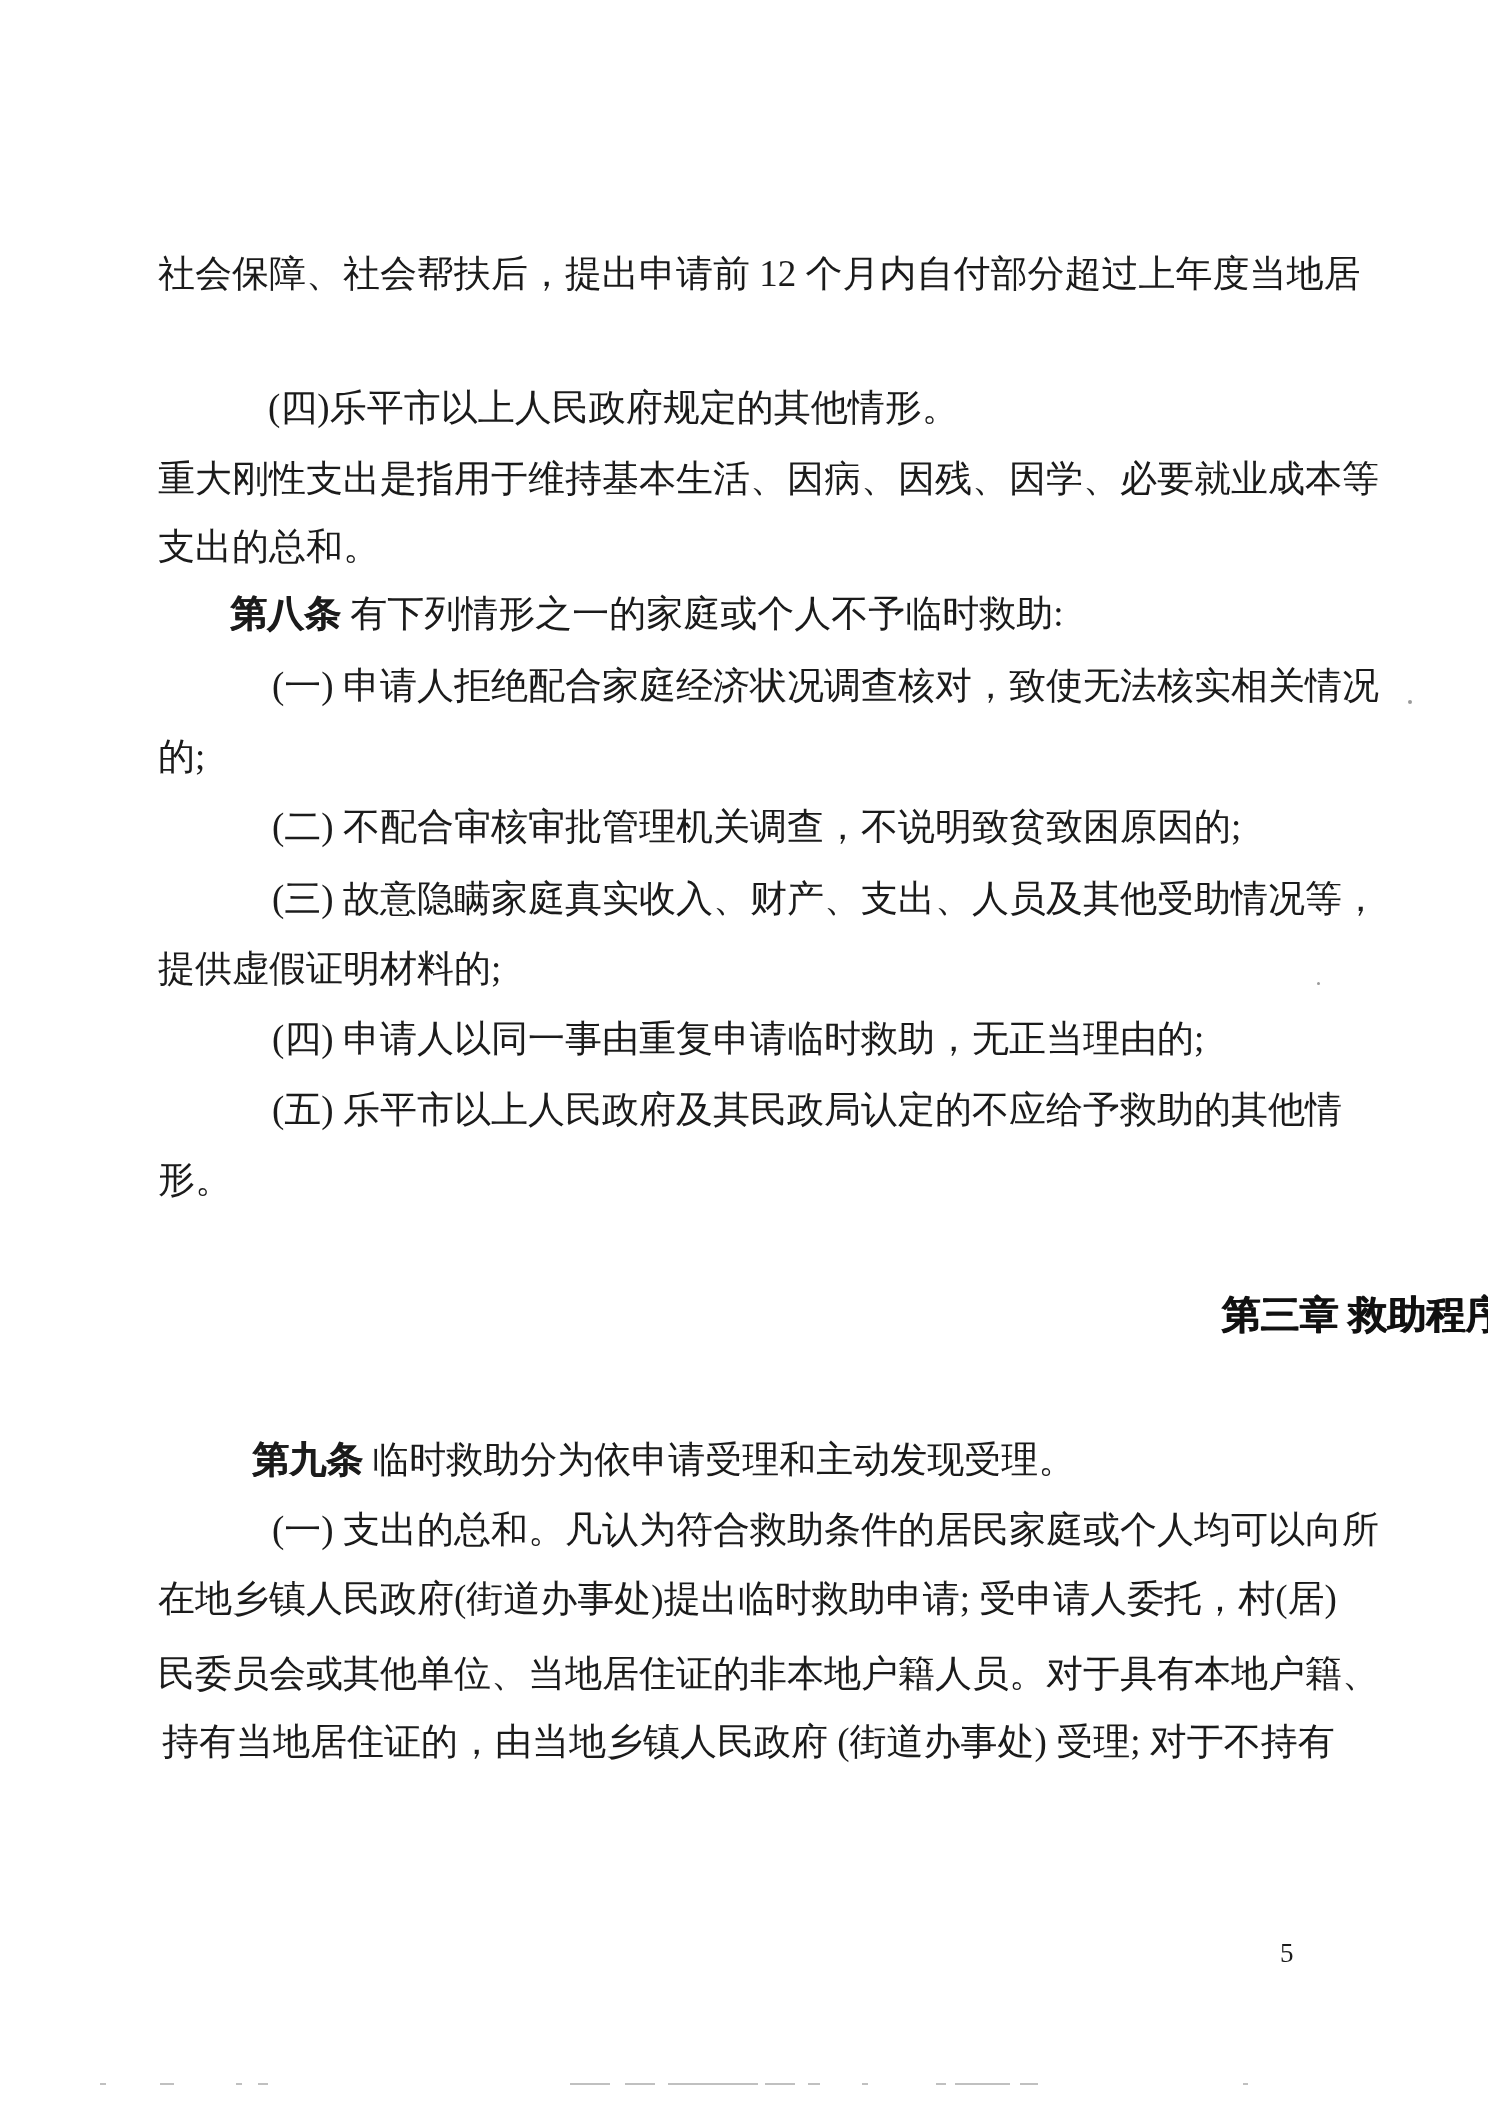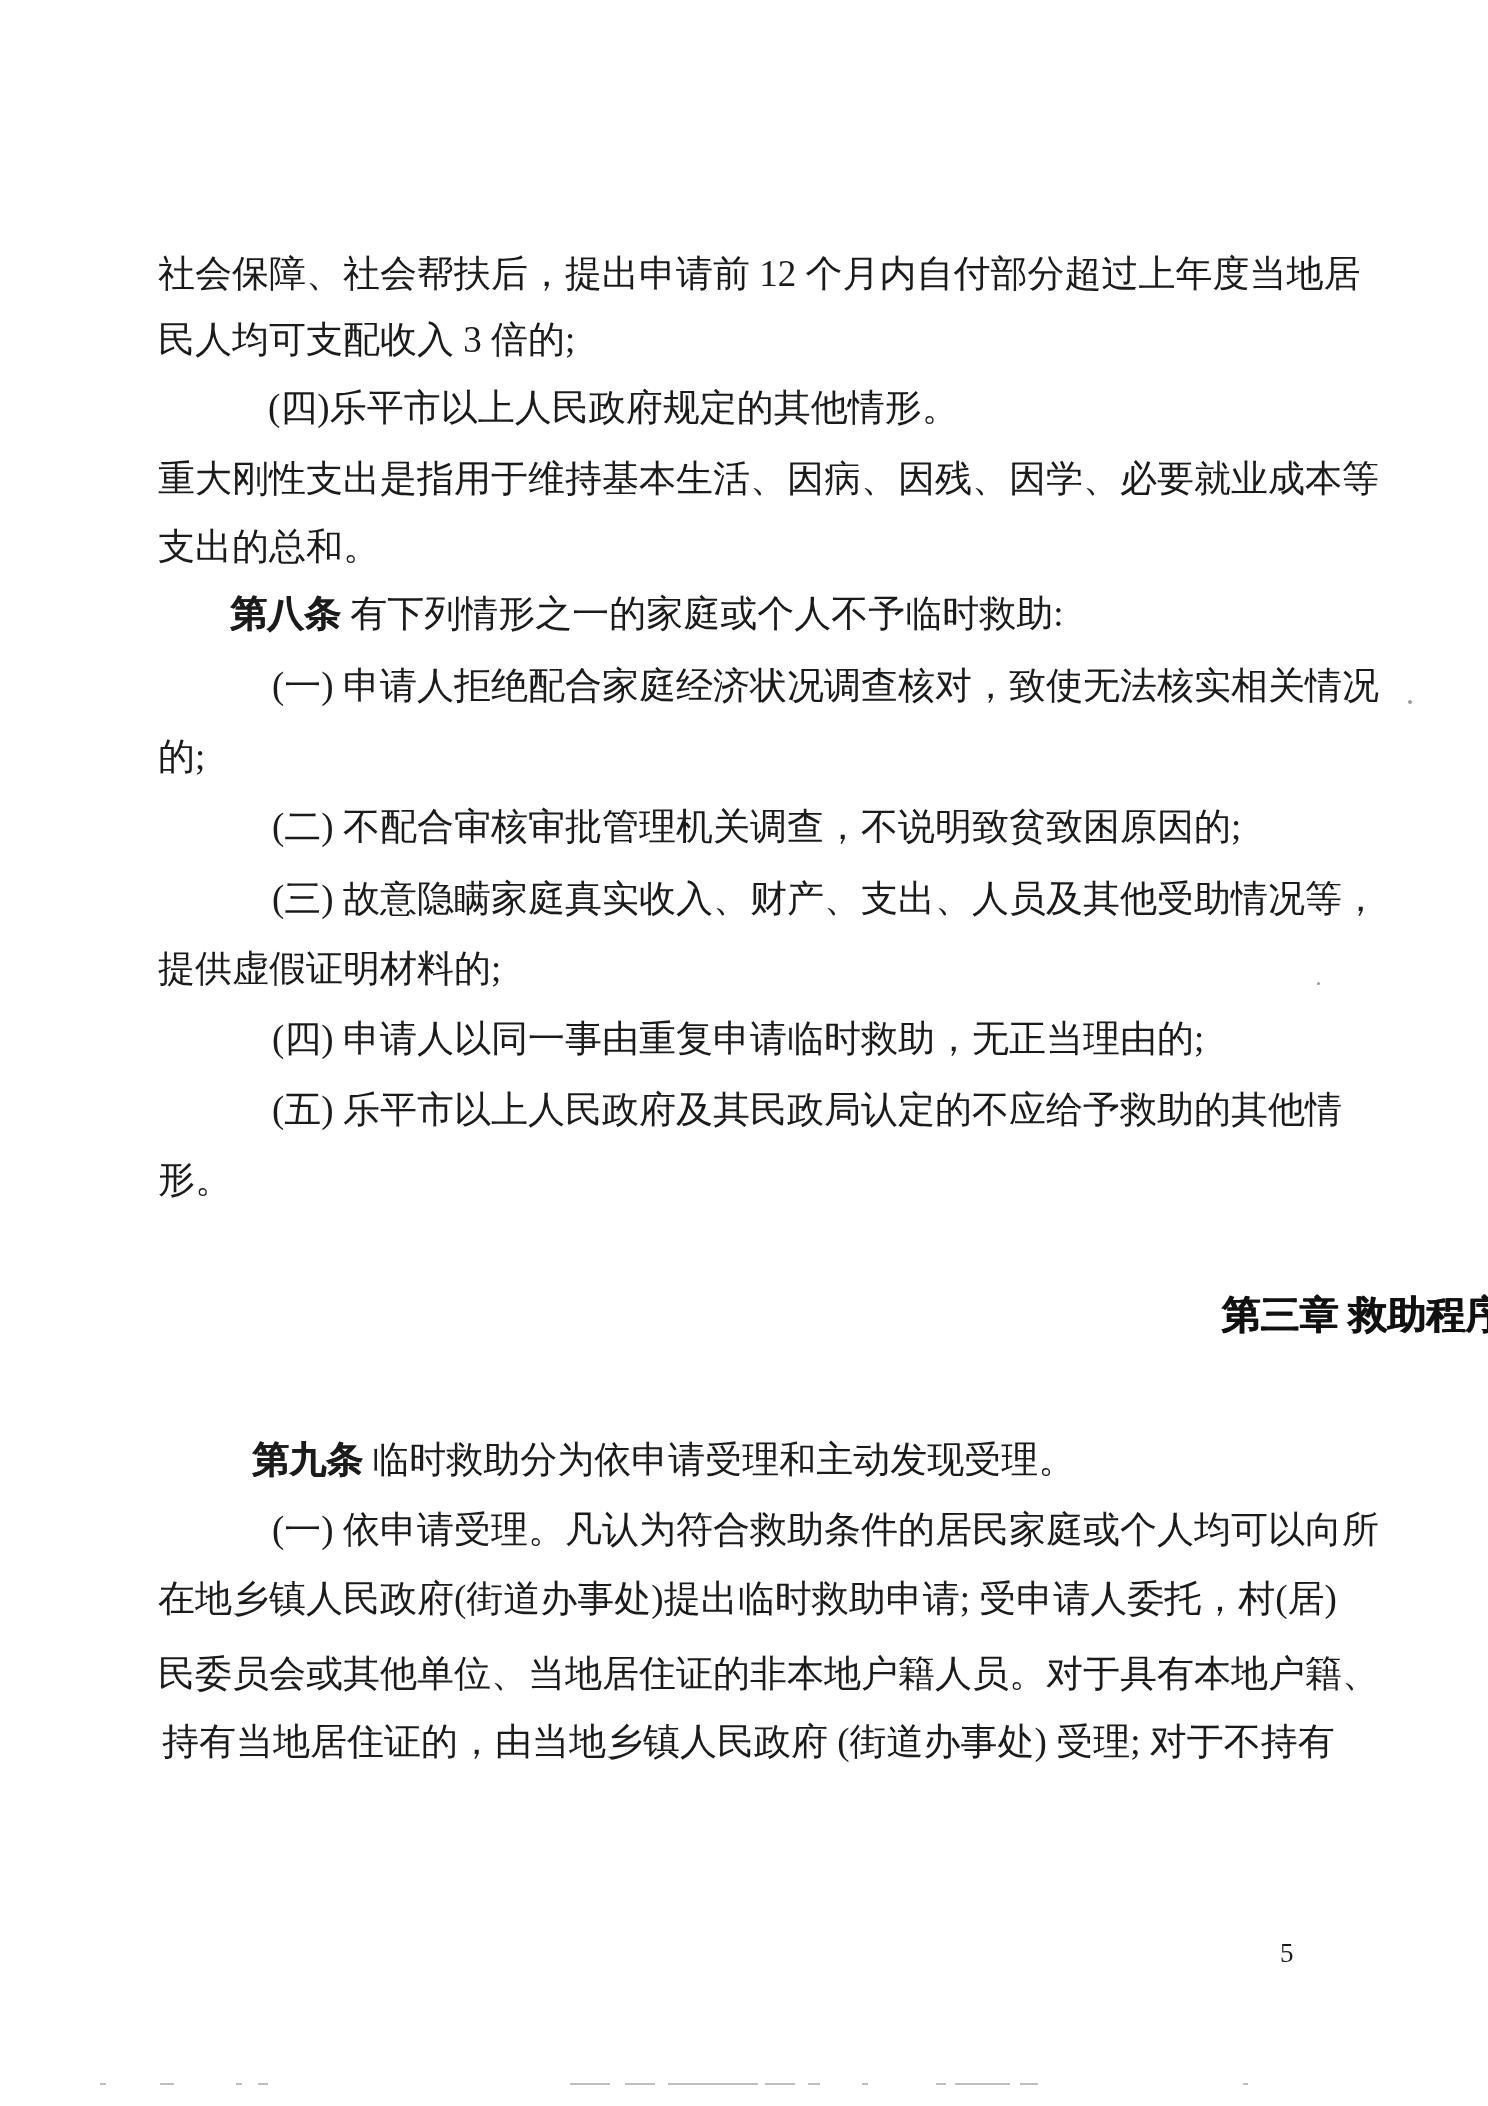--- a/index.html
+++ b/index.html
@@ -51,41 +51,40 @@
     background:#8d8d8d;
     opacity:.55;
   }
 </style>
 </head>
 <body>
 
 <div class="page">
 
   <div class="ln" style="top:250px;left:158px">社会保障、社会帮扶后，提出申请前 12 个月内自付部分超过上年度当地居</div>
-  <div class="ln" style="top:316px;left:158px">民人均可支配收入 3 倍的;</div>
   <div class="ln" style="top:384px;left:268px">(四)乐平市以上人民政府规定的其他情形。</div>
   <div class="ln" style="top:455px;left:158px">重大刚性支出是指用于维持基本生活、因病、因残、因学、必要就业成本等</div>
   <div class="ln" style="top:523px;left:158px">支出的总和。</div>
 
   <div class="ln" style="top:662px;left:272px">(一) 申请人拒绝配合家庭经济状况调查核对，致使无法核实相关情况</div>
 
   <div class="ln" style="top:590px;left:230px"><span class="bold">第八条</span><span> 有下列情形之一的家庭或个人不予临时救助:</span></div>
   <div class="ln" style="top:733px;left:158px">的;</div>
   <div class="ln" style="top:803px;left:272px">(二) 不配合审核审批管理机关调查，不说明致贫致困原因的;</div>
   <div class="ln" style="top:875px;left:272px">(三) 故意隐瞒家庭真实收入、财产、支出、人员及其他受助情况等，</div>
   <div class="ln" style="top:945px;left:158px">提供虚假证明材料的;</div>
   <div class="ln" style="top:1015px;left:272px">(四) 申请人以同一事由重复申请临时救助，无正当理由的;</div>
   <div class="ln" style="top:1086px;left:272px">(五) 乐平市以上人民政府及其民政局认定的不应给予救助的其他情</div>
   <div class="ln" style="top:1156px;left:158px">形。</div>
 
   <div class="heading" style="top:1288px">第三章 救助程序</div>
 
   <div class="ln" style="top:1436px;left:252px"><span class="bold">第九条</span><span> 临时救助分为依申请受理和主动发现受理。</span></div>
 
-  <div class="ln" style="top:1506px;left:272px">(一) 依申请受理。凡认为符合救助条件的居民家庭或个人均可以向所</div>
+  <div class="ln" style="top:1506px;left:272px">(一) 支出的总和。凡认为符合救助条件的居民家庭或个人均可以向所</div>
   <div class="ln" style="top:1575px;left:158px">在地乡镇人民政府(街道办事处)提出临时救助申请; 受申请人委托，村(居)</div>
   <div class="ln" style="top:1650px;left:158px">民委员会或其他单位、当地居住证的非本地户籍人员。对于具有本地户籍、</div>
   <div class="ln" style="top:1718px;left:162px">持有当地居住证的，由当地乡镇人民政府 (街道办事处) 受理; 对于不持有</div>
 
   <div class="pagenum" style="top:1938px;left:1280px">5</div>
 
   <div class="speck" style="top:700px;left:1408px;width:4px;height:4px"></div>
   <div class="speck" style="top:982px;left:1317px;width:3px;height:3px"></div>
   <div class="noise" style="top:2083px;left:100px;width:6px"></div>
   <div class="noise" style="top:2083px;left:160px;width:14px"></div>

